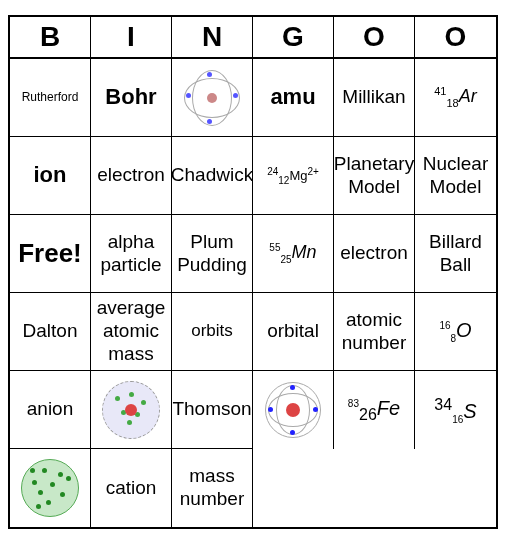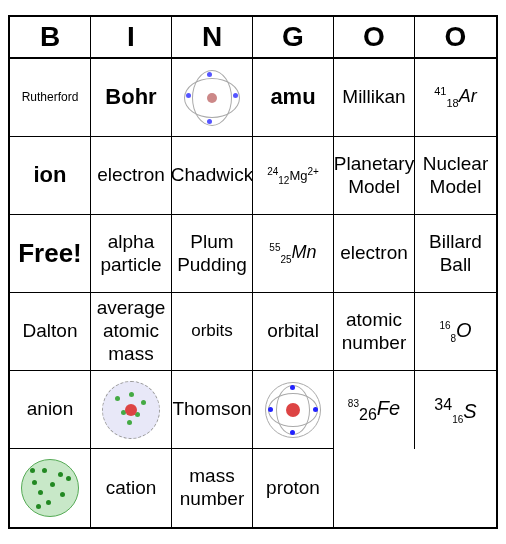--- a/index.html
+++ b/index.html
@@ -324,18 +324,15 @@
         <div class="quantum-dot" style="top:44px;left:14px;"></div>
         <div class="quantum-dot" style="top:8px;left:8px;"></div>
       </div>
     </div>
     <div class="cell">
       <span class="cell-text">cation</span>
     </div>
     <div class="cell">
       <span class="cell-text">mass<br>number</span>
     </div>
-    <div class="cell">
-      <span class="cell-text">proton</span>
-    </div>
 
   </div>
 </div>
 
 </body></html>

